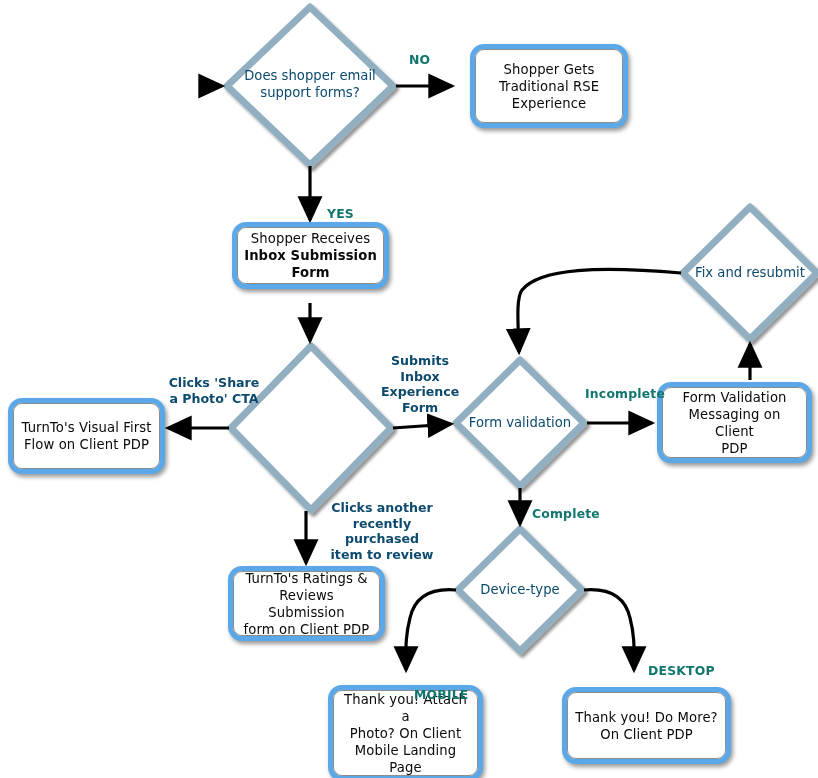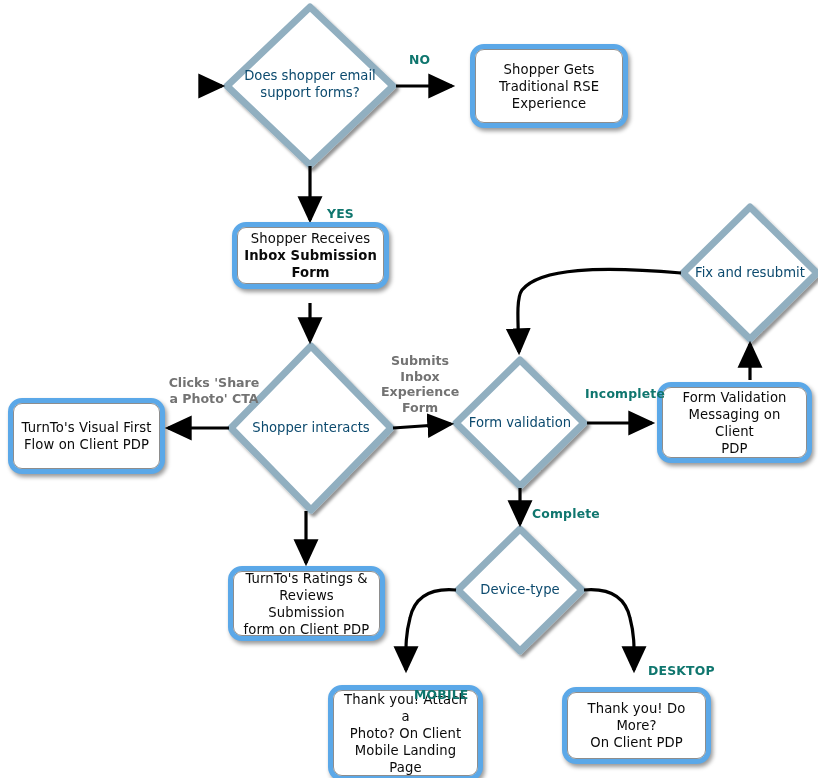--- a/index.html
+++ b/index.html
@@ -78,21 +78,21 @@
     font-weight: bold;
     color: #0f766e;
     white-space: nowrap;
     letter-spacing: 0.2px;
   }
   .blue-label {
     position: absolute;
     font-size: 12.6px;
     font-weight: bold;
     line-height: 15.5px;
-    color: #737373;
+    color: #0c4a6e;
     text-align: center;
   }
 </style>
 </head>
 <body>
 
 <div id="flow-root">
 
   <svg id="flow-svg" viewBox="0 0 818 778">
     <defs>
@@ -147,25 +147,20 @@
     </g>
   </svg>
 
   <div class="diamond-wrap" style="left:227px; top:7px; width:166px; height:158px;">
     <div class="diamond-label" style="top:60px;">
       <span>Does shopper email</span><br>
       <span>support forms?</span>
     </div>
   </div>
 
-  <div class="diamond-wrap" style="left:231px; top:346px; width:160px; height:164px;">
-    <div class="diamond-label" style="top:73px;">
-      <span>Shopper interacts</span>
-    </div>
-  </div>
 
   <div class="diamond-wrap" style="left:456px; top:360px; width:128px; height:126px;">
     <div class="diamond-label" style="top:54px; width:150px; left:-11px;">
       <span>Form validation</span>
     </div>
   </div>
 
   <div class="diamond-wrap" style="left:458px; top:529px; width:124px; height:122px;">
     <div class="diamond-label" style="top:52px; width:150px; left:-13px;">
       <span>Device-type</span>
@@ -225,21 +220,21 @@
 
   <div class="proc-box" style="left:328px; top:685px; width:155px; height:96px;">
     <div class="inner-edge"></div>
     <div class="proc-label">
       <span>Thank you! Attach a</span><br>
       <span>Photo? On Client</span><br>
       <span>Mobile Landing Page</span>
     </div>
   </div>
 
-  <div class="proc-box" style="left:562px; top:687px; width:149px; height:77px;">
+  <div class="proc-box" style="left:562px; top:687px; width:169px; height:77px;">
     <div class="inner-edge"></div>
     <div class="proc-label">
       <span>Thank you! Do More?</span><br>
       <span>On Client PDP</span>
     </div>
   </div>
 
   <div class="edge-label" style="left:409px; top:52px;">NO</div>
 
   <div class="edge-label" style="left:327px; top:179px;margin-top:27px;">YES</div>
@@ -257,14 +252,19 @@
     <span>a Photo' CTA</span>
   </div>
 
   <div class="blue-label" style="left:381px; top:353px; width:78px;">
     <span>Submits</span><br>
     <span>Inbox</span><br>
     <span>Experience</span><br>
     <span>Form</span>
   </div>
 
+  <div class="blue-label" style="left:316px; top:500px; width:132px;">
+    <span>Clicks another</span><br>
+    <span>recently purchased</span><br>
+    <span>item to review</span>
+  </div>
 
 </div>
 
 </body></html>

